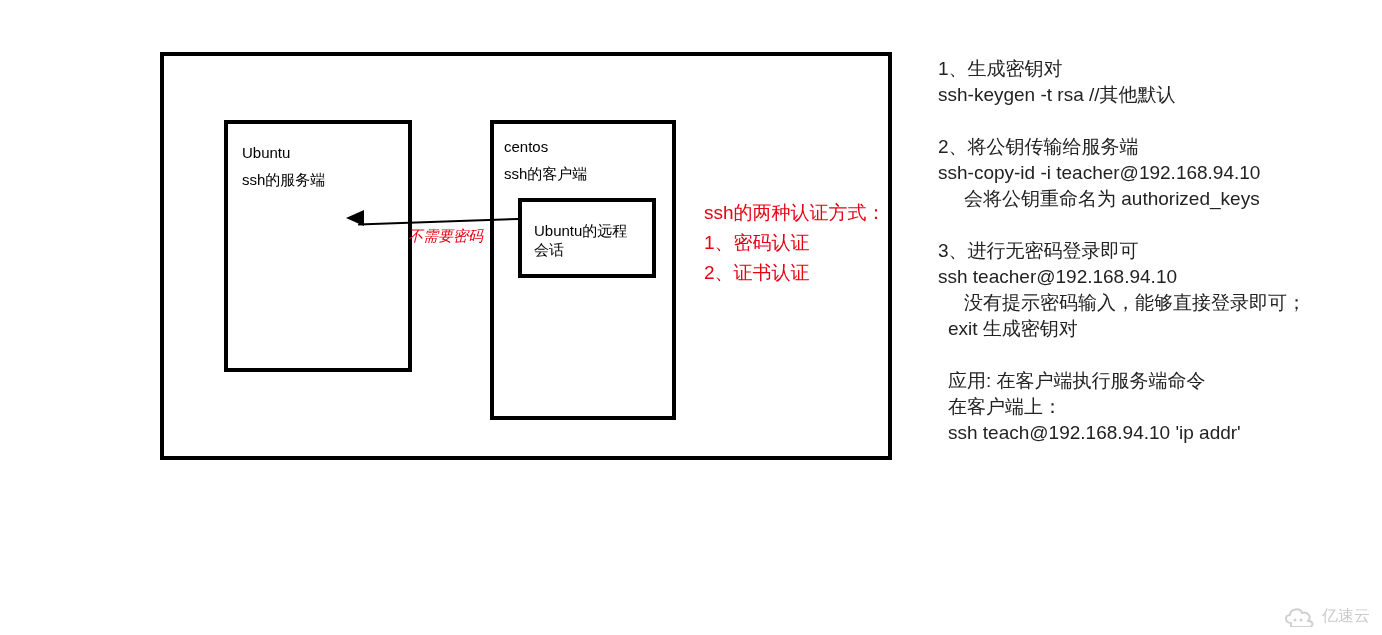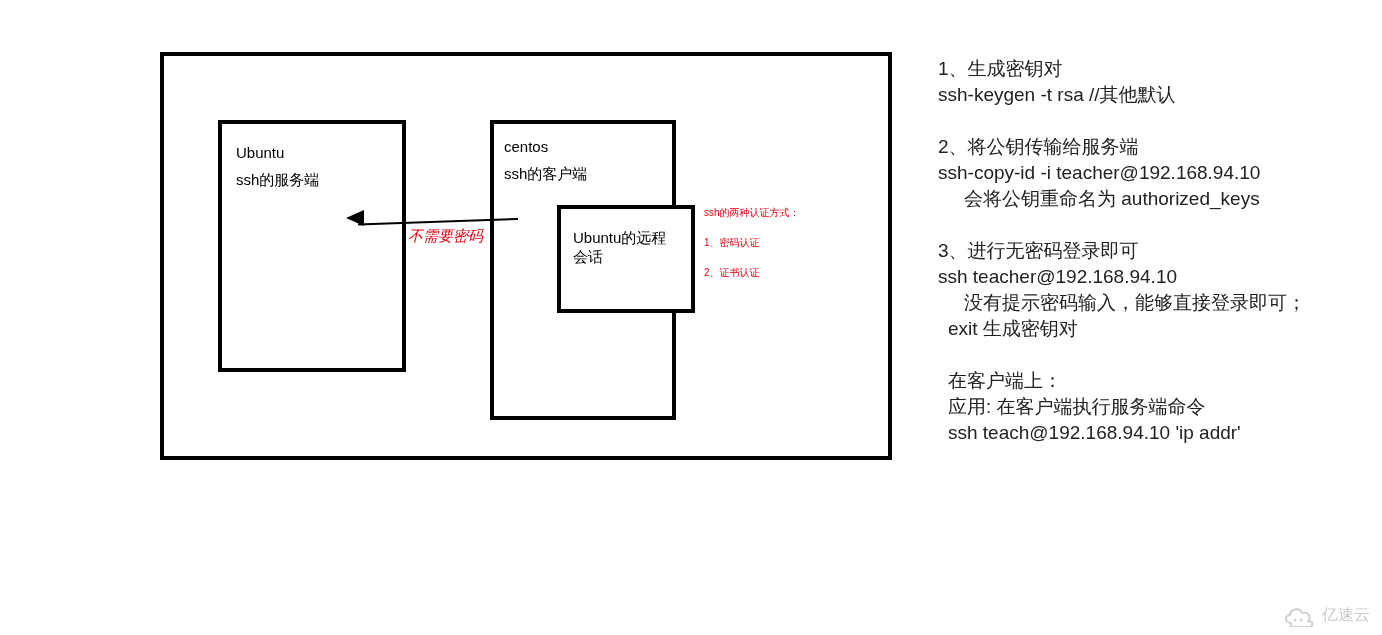--- a/index.html
+++ b/index.html
@@ -22,41 +22,40 @@
     width: 732px;
     height: 408px;
     border: 4px solid #000;
   }
   .box {
     position: absolute;
     border: 4px solid #000;
     background: #fff;
   }
   .box-ubuntu {
-    left: 218px;
+    left: 224px;
     top: 120px;
     width: 188px;
     height: 252px;
     padding: 20px 14px;
   }
   .box-centos {
     left: 490px;
     top: 120px;
     width: 186px;
     height: 300px;
     padding: 14px 10px;
   }
   .box-inner {
     position: absolute;
     left: 518px;
-    top: 205px;
+    top: 198px;
     width: 138px;
-    height: 108px;
+    height: 80px;
     padding: 20px 12px;
-    margin-left: 39px;
   }
   .label-line { margin-bottom: 10px; }
   .arrow {
     position: absolute;
     left: 346px;
     top: 214px;
     width: 172px;
     height: 10px;
   }
   .arrow-line {
@@ -85,42 +84,42 @@
     top: 227px;
     color: #e60012;
     font-size: 15px;
     font-style: italic;
   }
   .ssh-auth {
     position: absolute;
     left: 704px;
     top: 198px;
     color: #e60012;
-    font-size: 10px;
+    font-size: 19px;
     line-height: 30px;
   }
   .notes {
     position: absolute;
     left: 938px;
     top: 56px;
     width: 400px;
     font-size: 19px;
     line-height: 26px;
     color: #222;
   }
   .notes .block { margin-bottom: 26px; }
   .notes .indent { padding-left: 26px; }
   .notes .slight { padding-left: 10px; }
   .watermark {
     position: absolute;
     right: 12px;
     bottom: 8px;
     opacity: 0.45;
     display: flex;
-    align-items: flex-start;
+    align-items: center;
     gap: 6px;
     color: #888;
     font-size: 16px;
   }
   .watermark svg { display: block; }
 </style>
 </head>
 <body>
 
 <div class="diagram-frame"></div>
@@ -162,22 +161,22 @@
     <div>ssh-copy-id  -i teacher@192.168.94.10</div>
     <div class="indent">会将公钥重命名为 authorized_keys</div>
   </div>
   <div class="block">
     <div>3、进行无密码登录即可</div>
     <div>ssh teacher@192.168.94.10</div>
     <div class="indent">没有提示密码输入，能够直接登录即可；</div>
     <div class="slight">exit 生成密钥对</div>
   </div>
   <div class="block slight">
+    <div>应用:  在客户端执行服务端命令</div>
     <div>在客户端上：</div>
-    <div>应用:  在客户端执行服务端命令</div>
     <div>ssh teach@192.168.94.10 'ip addr'</div>
   </div>
 </div>
 
 <div class="watermark">
   <span>
     <svg width="34" height="22" viewBox="0 0 34 22">
       <path d="M9 18 C3 18 2 10 8 10 C8 4 18 2 20 8 C26 6 30 12 26 16 C32 16 32 22 26 22 L9 22 Z" fill="none" stroke="#999" stroke-width="2" stroke-linejoin="round"></path>
       <circle cx="13" cy="15" r="1.5" fill="#999"></circle>
       <circle cx="19" cy="15" r="1.5" fill="#999"></circle>

